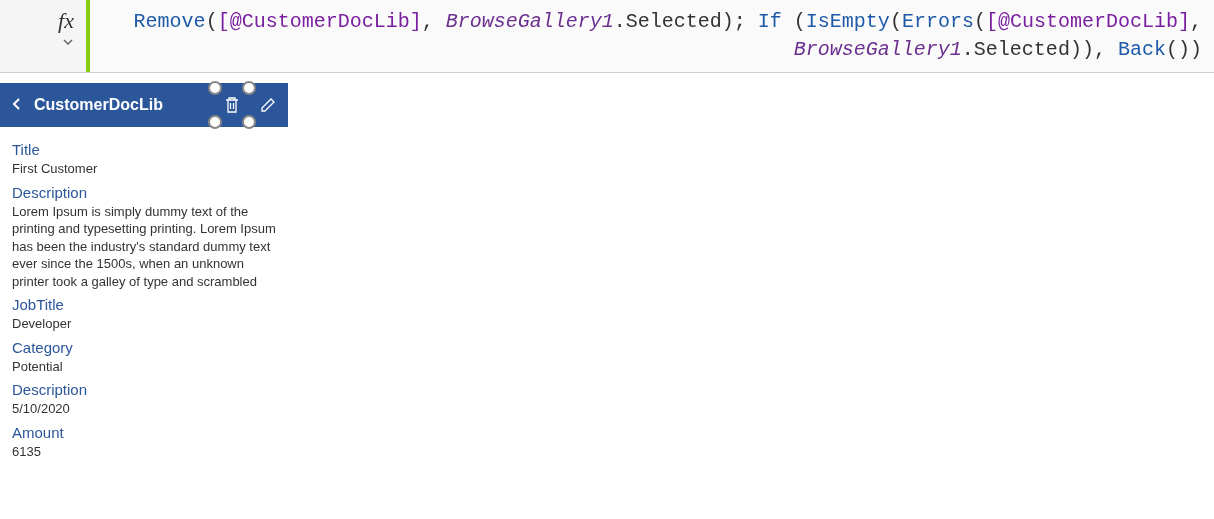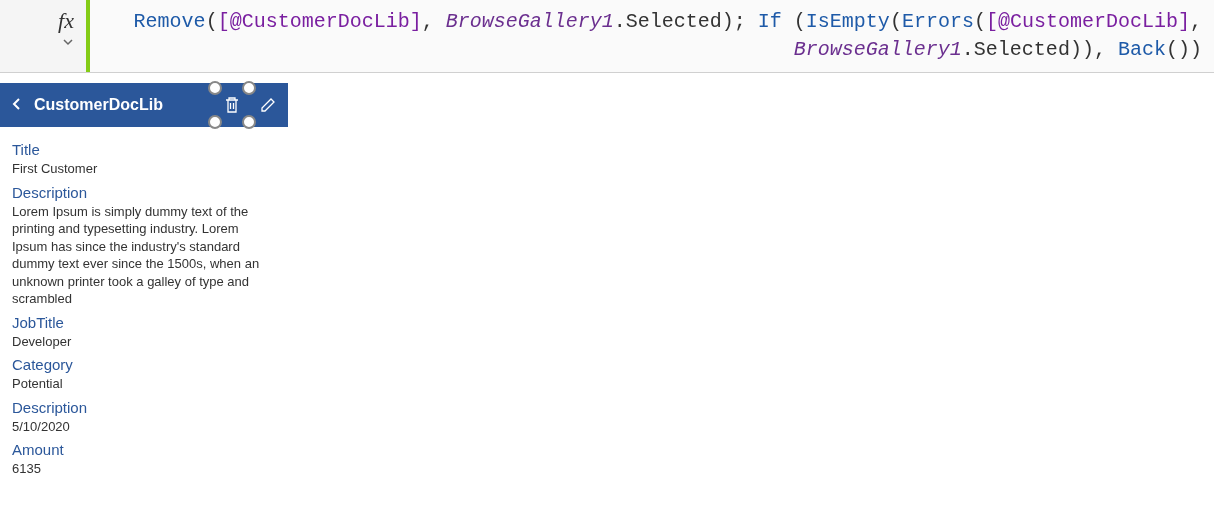--- a/index.html
+++ b/index.html
@@ -183,21 +183,21 @@
             </svg>
         </span>
       </div>
     </div>
 
     <div class="form-section">
       <div class="field-label">Title</div>
       <div class="field-value">First Customer</div>
 
       <div class="field-label">Description</div>
-      <div class="field-value">Lorem Ipsum is simply dummy text of the printing and typesetting industry. Lorem Ipsum has since the industry's standard dummy text ever since the 1500s, when an unknown printer took a galley of type and scrambled</div>
+      <div class="field-value">Lorem Ipsum is simply dummy text of the printing and typesetting printing. Lorem Ipsum has been the industry's standard dummy text ever since the 1500s, when an unknown printer took a galley of type and scrambled</div>
 
       <div class="field-label">JobTitle</div>
       <div class="field-value">Developer</div>
 
       <div class="field-label">Category</div>
       <div class="field-value">Potential</div>
 
       <div class="field-label">Description</div>
       <div class="field-value">5/10/2020</div>
 

